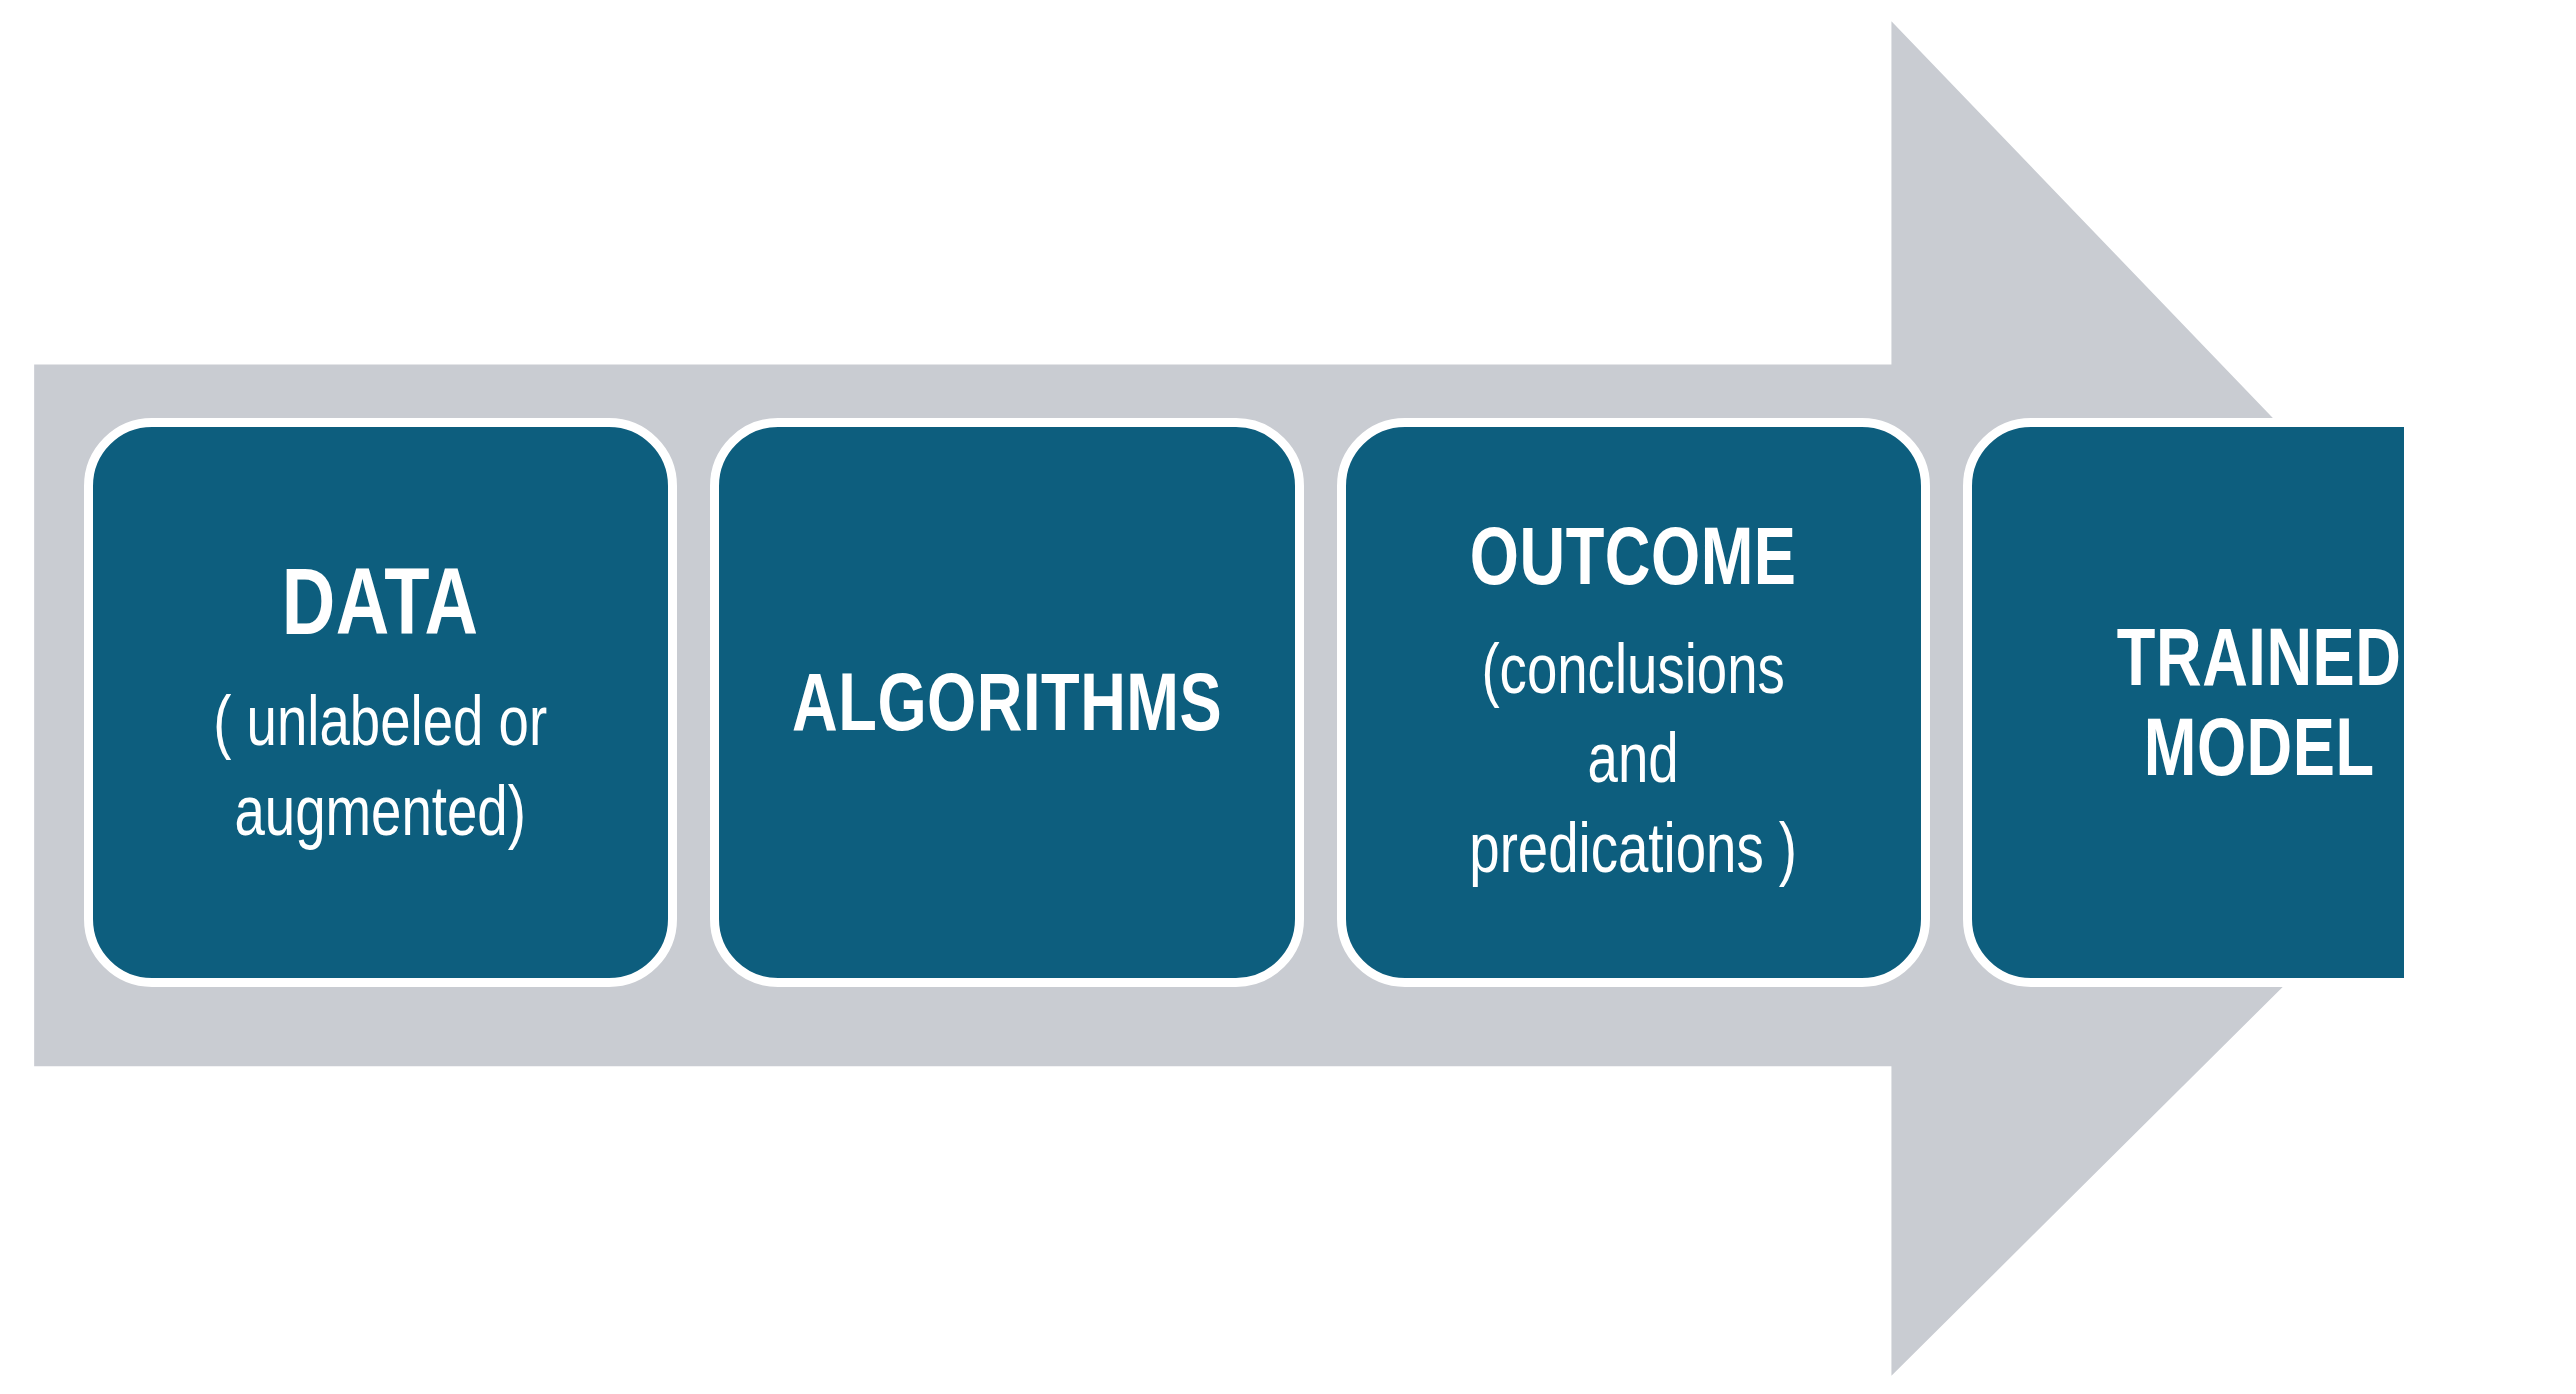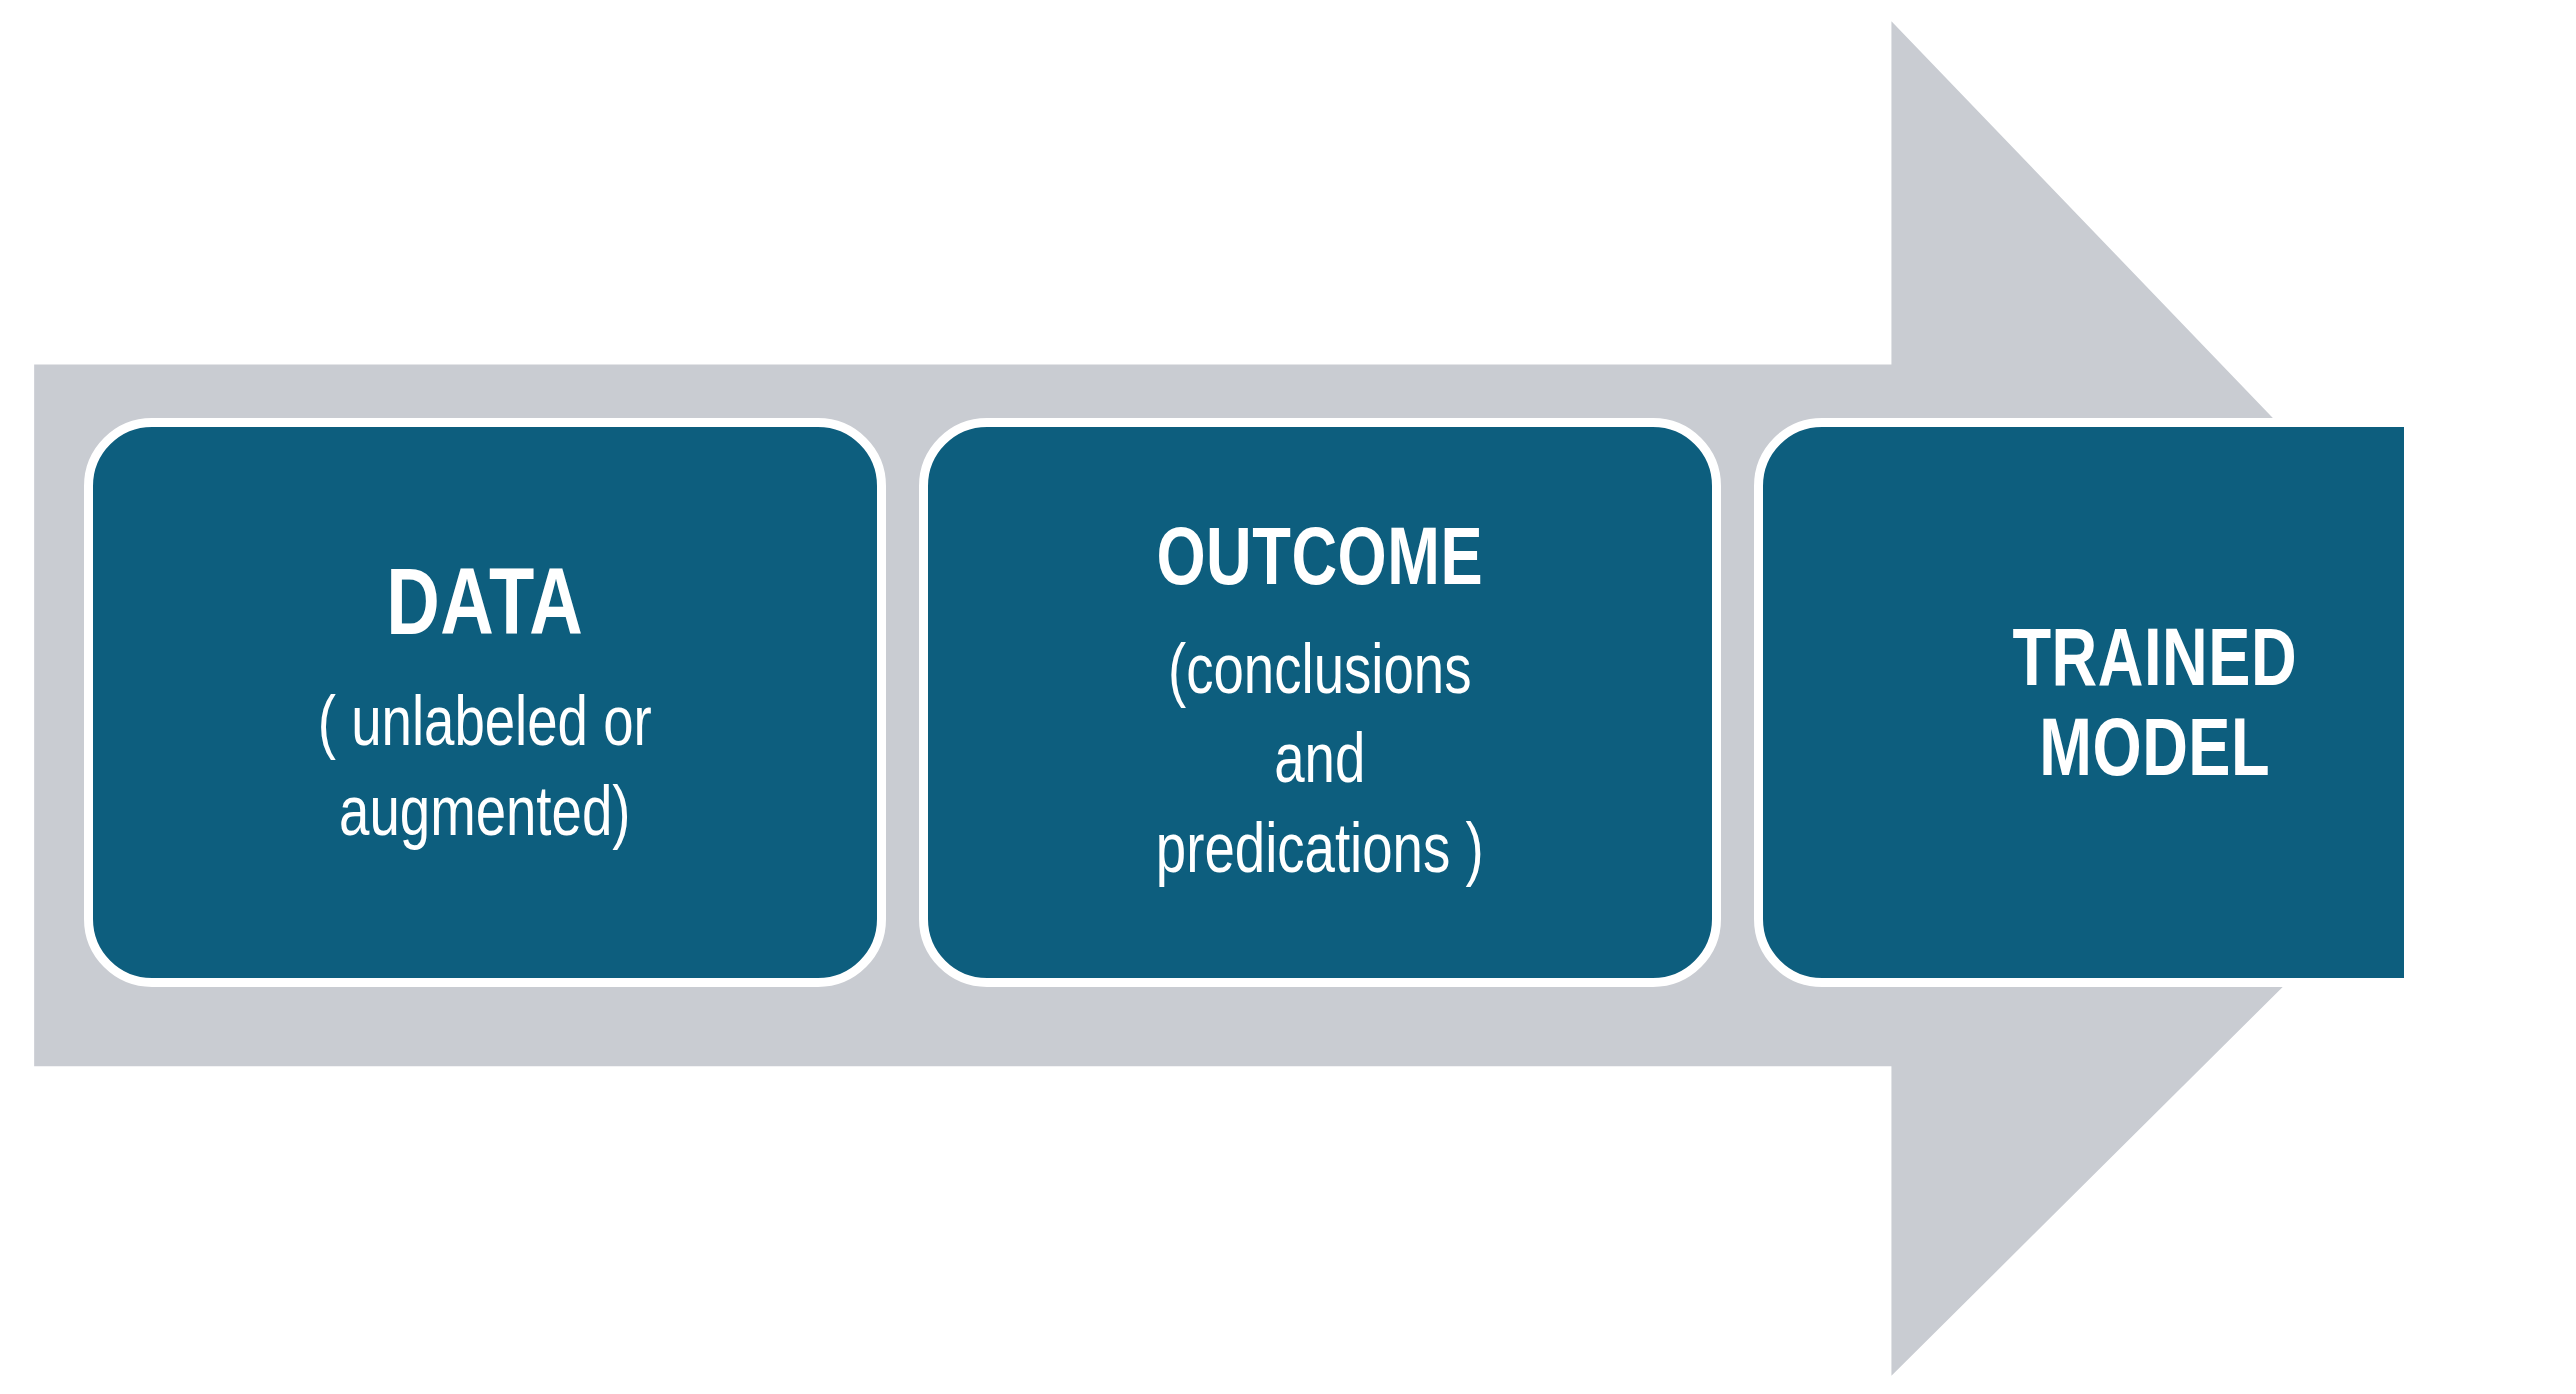--- a/index.html
+++ b/index.html
@@ -90,20 +90,27 @@
         <div class="box-title big">
           <span class="line">DATA</span>
         </div>
         <div class="box-subtitle">
           <span class="line">( unlabeled or</span>
           <span class="line">augmented)</span>
         </div>
       </div>
     </div>
 
+    <div class="step-box">
+      <div class="text-group">
+        <div class="box-title">
+          <span class="line">ALGORITHMS</span>
+        </div>
+      </div>
+    </div>
 
 
     <div class="step-box">
       <div class="text-group">
         <div class="box-title">
           <span class="line">OUTCOME</span>
         </div>
         <div class="box-subtitle">
           <span class="line">(conclusions</span>
           <span class="line">and</span>

